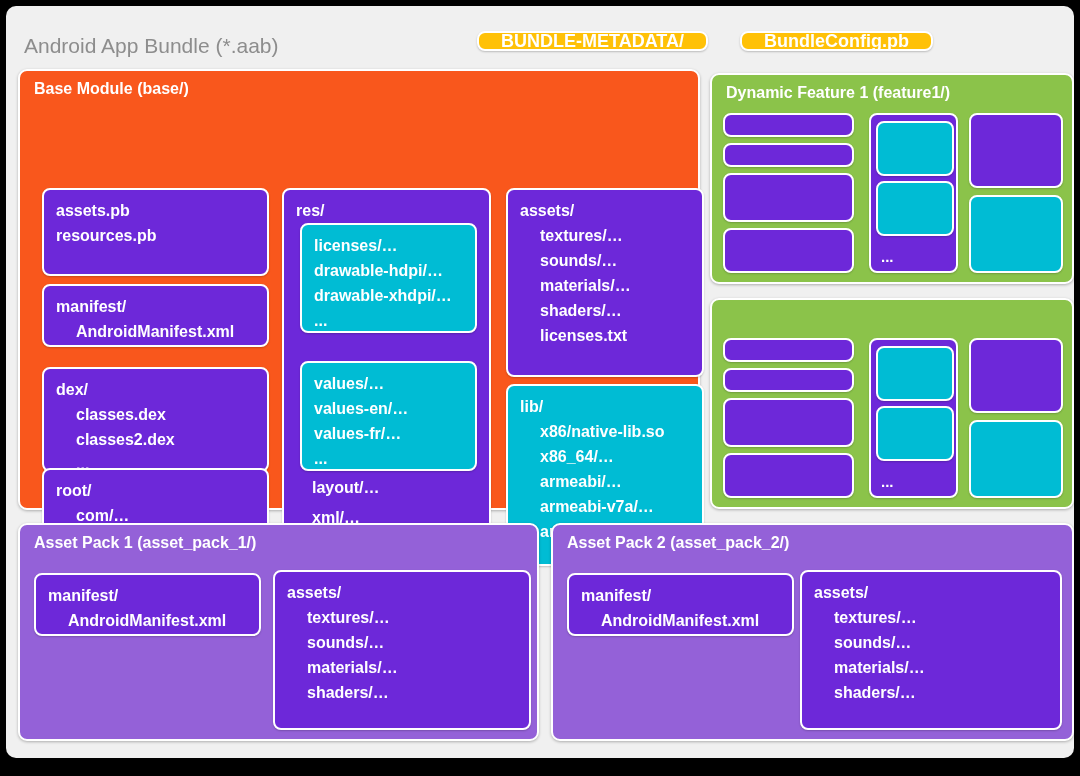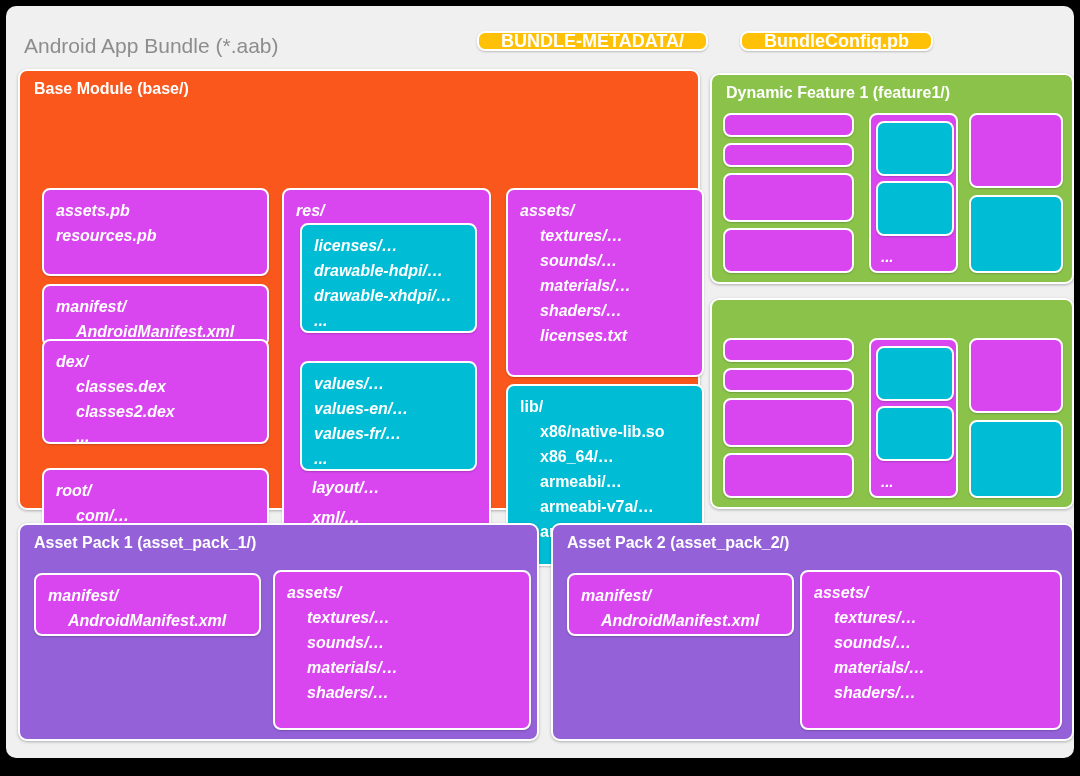--- a/index.html
+++ b/index.html
@@ -88,41 +88,41 @@
   .panel-pack2   { left: 545px; top: 517px; width: 523px; height: 218px; background: #9461d8; }
 
   
   .box {
     position: absolute;
     border: 2px solid #ffffff;
     border-radius: 8px;
     box-sizing: border-box;
     box-shadow: 0 1px 2px rgba(0,0,0,0.20);
   }
-  .box-yellow { background: #d946ef; font-style: italic; }
+  .box-yellow { background: #6d28d9; }
   .box-cyan   { background: #00bcd4; }
 
   .box-lines {
     position: absolute;
     left: 12px;
     top: 8px;
     right: 8px;
     color: #ffffff;
     font-size: 16px;
     font-weight: bold;
     line-height: 25px;
   }
   .box-lines .ln { white-space: nowrap; }
   .box-lines .indent { padding-left: 20px; }
   .box-lines .dots { padding-left: 20px; }
 
   
   .b-protos   { left: 22px; top: 117px; width: 227px; height: 88px; }
   .b-manifest { left: 22px; top: 213px; width: 227px; height: 63px; }
-  .b-dex      { left: 22px; top: 268px; width: 227px; height: 105px; }
+  .b-dex      { left: 22px; top: 296px; width: 227px; height: 105px; }
   .b-root     { left: 22px; top: 397px; width: 227px; height: 98px; }
 
   
   .b-res      { left: 262px; top: 117px; width: 209px; height: 378px; }
   .b-drawable { left: 16px;  top: 33px;  width: 177px; height: 110px; }
   .b-values   { left: 16px;  top: 163px; width: 177px; height: 110px; margin-top: 8px; }
   .res-tail {
     position: absolute;
     left: 28px;
     top: 283px;

